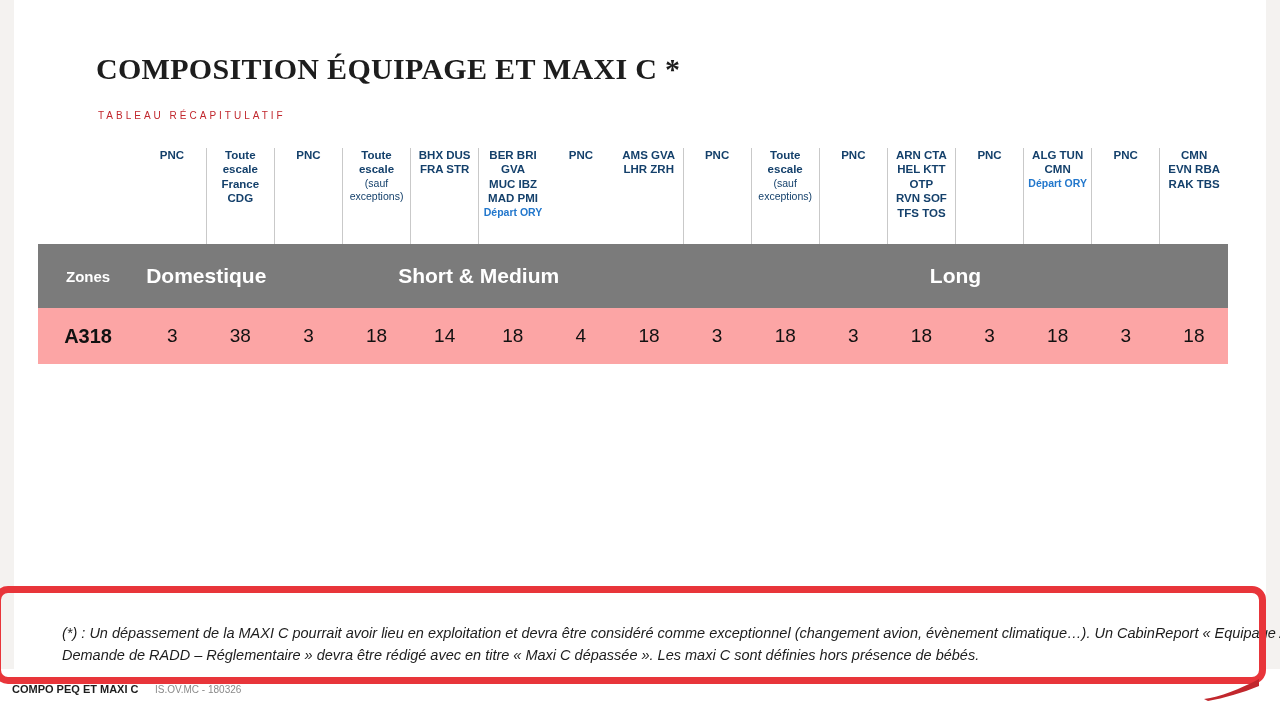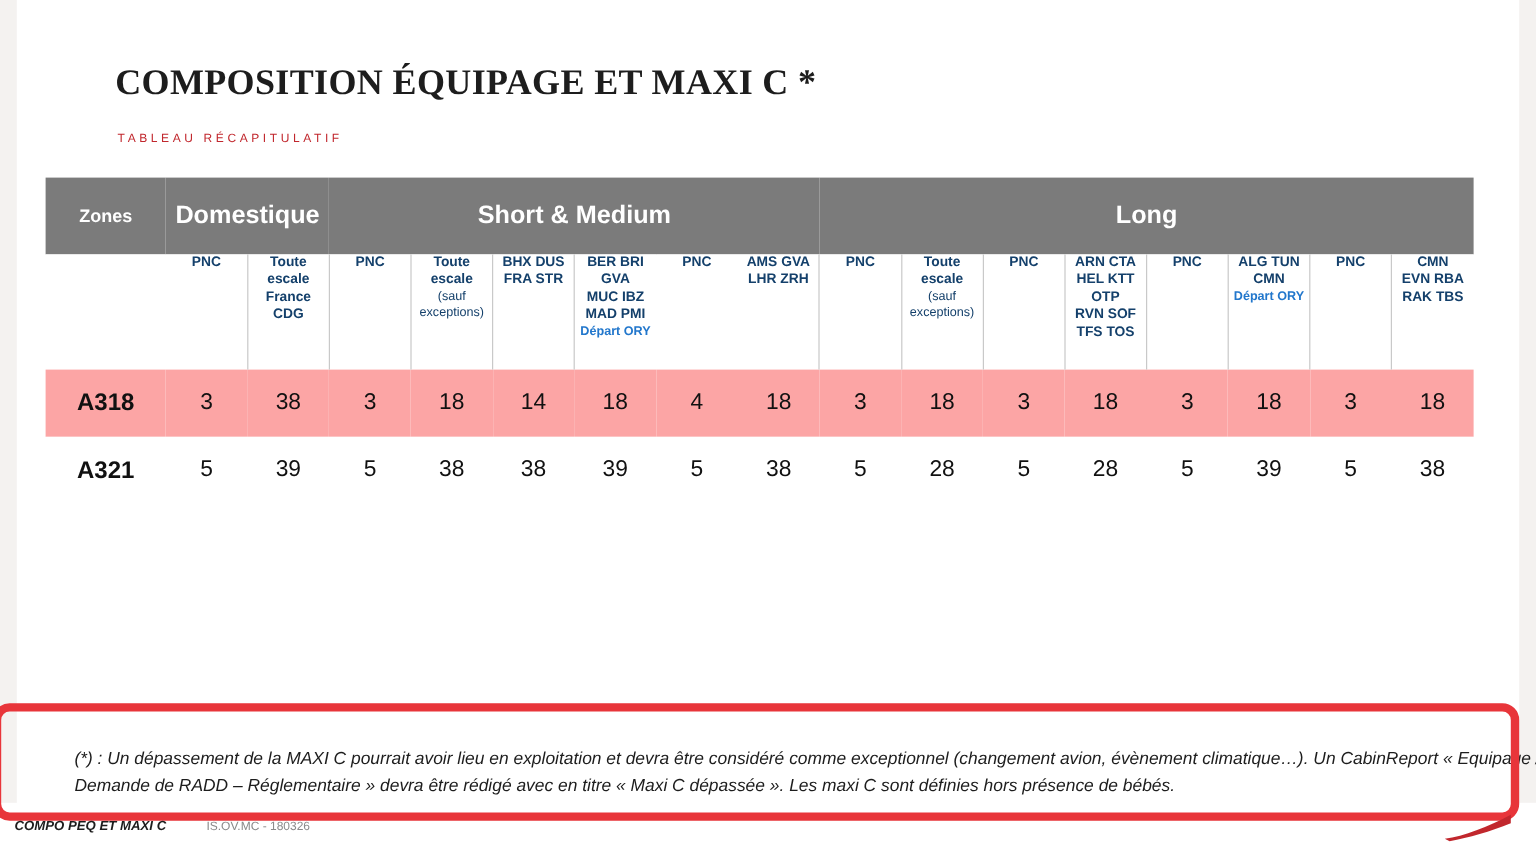--- a/index.html
+++ b/index.html
@@ -138,25 +138,24 @@
     text-align: left;
     margin-left: 48px;
   }
   .footer-left {
     position: absolute;
     left: 12px;
     bottom: 16px;
     font-size: 11px;
     font-weight: bold;
     color: #1d1d1d;
-    font-style: italic;
   }
   .footer-ref {
     position: absolute;
-    left: 172px;
+    left: 155px;
     bottom: 16px;
     font-size: 10px;
     color: #8a8a8a;
   }
   .footer-right {
     position: absolute;
     right: 120px;
     bottom: 16px;
     font-size: 12px;
     color: #3a3a3a;
@@ -200,99 +199,99 @@
       <col style="width:68px">
         <col style="width:68px">
         <col style="width:68px">
         <col style="width:68px">
         <col style="width:68px">
         <col style="width:68px">
         <col style="width:68px">
         <col style="width:68px">
     </colgroup>
     <thead>
+      <tr>
+        <th class="sub"></th>
+        <th class="sub">
+          <div>PNC</div>
+        </th>
+        <th class="sub sep">
+          <div>Toute</div>
+          <div>escale</div>
+          <div>France</div>
+          <div>CDG</div>
+        </th>
+        <th class="sub sep">
+          <div>PNC</div>
+        </th>
+        <th class="sub sep">
+          <div>Toute</div>
+          <div>escale</div>
+          <div class="small">(sauf</div>
+          <div class="small">exceptions)</div>
+        </th>
+        <th class="sub sep">
+          <div>BHX DUS</div>
+          <div>FRA STR</div>
+        </th>
+        <th class="sub sep">
+          <div>BER BRI</div>
+          <div>GVA</div>
+          <div>MUC IBZ</div>
+          <div>MAD PMI</div>
+          <div class="blue">Départ ORY</div>
+        </th>
+        <th class="sub">
+          <div>PNC</div>
+        </th>
+        <th class="sub">
+          <div>AMS GVA</div>
+          <div>LHR ZRH</div>
+        </th>
+        <th class="sub sep">
+          <div>PNC</div>
+        </th>
+        <th class="sub sep">
+          <div>Toute</div>
+          <div>escale</div>
+          <div class="small">(sauf</div>
+          <div class="small">exceptions)</div>
+        </th>
+        <th class="sub sep">
+          <div>PNC</div>
+        </th>
+        <th class="sub sep">
+          <div>ARN CTA</div>
+          <div>HEL KTT</div>
+          <div>OTP</div>
+          <div>RVN SOF</div>
+          <div>TFS TOS</div>
+        </th>
+        <th class="sub sep">
+          <div>PNC</div>
+        </th>
+        <th class="sub sep">
+          <div>ALG TUN</div>
+          <div>CMN</div>
+          <div class="blue">Départ ORY</div>
+        </th>
+        <th class="sub sep">
+          <div>PNC</div>
+        </th>
+        <th class="sub sep">
+          <div>CMN</div>
+          <div>EVN RBA</div>
+          <div>RAK TBS</div>
+        </th>
+      </tr>
       <tr>
         <th class="grp zones" colspan="1">Zones</th>
         <th class="grp" colspan="2">Domestique</th>
         <th class="grp" colspan="6">Short &amp; Medium</th>
         <th class="grp" colspan="8" style="border-right:none">Long</th>
-      </tr>
-      <tr>
-        <th class="sub"></th>
-        <th class="sub">
-          <div>PNC</div>
-        </th>
-        <th class="sub sep">
-          <div>Toute</div>
-          <div>escale</div>
-          <div>France</div>
-          <div>CDG</div>
-        </th>
-        <th class="sub sep">
-          <div>PNC</div>
-        </th>
-        <th class="sub sep">
-          <div>Toute</div>
-          <div>escale</div>
-          <div class="small">(sauf</div>
-          <div class="small">exceptions)</div>
-        </th>
-        <th class="sub sep">
-          <div>BHX DUS</div>
-          <div>FRA STR</div>
-        </th>
-        <th class="sub sep">
-          <div>BER BRI</div>
-          <div>GVA</div>
-          <div>MUC IBZ</div>
-          <div>MAD PMI</div>
-          <div class="blue">Départ ORY</div>
-        </th>
-        <th class="sub">
-          <div>PNC</div>
-        </th>
-        <th class="sub">
-          <div>AMS GVA</div>
-          <div>LHR ZRH</div>
-        </th>
-        <th class="sub sep">
-          <div>PNC</div>
-        </th>
-        <th class="sub sep">
-          <div>Toute</div>
-          <div>escale</div>
-          <div class="small">(sauf</div>
-          <div class="small">exceptions)</div>
-        </th>
-        <th class="sub sep">
-          <div>PNC</div>
-        </th>
-        <th class="sub sep">
-          <div>ARN CTA</div>
-          <div>HEL KTT</div>
-          <div>OTP</div>
-          <div>RVN SOF</div>
-          <div>TFS TOS</div>
-        </th>
-        <th class="sub sep">
-          <div>PNC</div>
-        </th>
-        <th class="sub sep">
-          <div>ALG TUN</div>
-          <div>CMN</div>
-          <div class="blue">Départ ORY</div>
-        </th>
-        <th class="sub sep">
-          <div>PNC</div>
-        </th>
-        <th class="sub sep">
-          <div>CMN</div>
-          <div>EVN RBA</div>
-          <div>RAK TBS</div>
-        </th>
       </tr>
     </thead>
     <tbody>
       <tr class="alt">
         <td class="rowlabel">A318</td>
         <td class="cell">3</td>
         <td class="cell vsep">38</td>
         <td class="cell vsep">3</td>
         <td class="cell vsep">18</td>
         <td class="cell vsep">14</td>
@@ -301,39 +300,20 @@
         <td class="cell">18</td>
         <td class="cell vsep">3</td>
         <td class="cell vsep">18</td>
         <td class="cell vsep">3</td>
         <td class="cell vsep">18</td>
         <td class="cell vsep">3</td>
         <td class="cell vsep">18</td>
         <td class="cell vsep">3</td>
         <td class="cell vsep">18</td>
       </tr>
-      <tr class="norm">
-        <td class="rowlabel">A321</td>
-        <td class="cell">5</td>
-        <td class="cell vsep">39</td>
-        <td class="cell vsep">5</td>
-        <td class="cell vsep">38</td>
-        <td class="cell vsep">38</td>
-        <td class="cell vsep">39</td>
-        <td class="cell">5</td>
-        <td class="cell">38</td>
-        <td class="cell vsep">5</td>
-        <td class="cell vsep">28</td>
-        <td class="cell vsep">5</td>
-        <td class="cell vsep">28</td>
-        <td class="cell vsep">5</td>
-        <td class="cell vsep">39</td>
-        <td class="cell vsep">5</td>
-        <td class="cell vsep">38</td>
-      </tr>
     </tbody>
   </table>
 
   <div class="bottom-band"></div>
 
   <div class="footnote">(*) : Un dépassement de la MAXI C pourrait avoir lieu en exploitation et devra être considéré comme exceptionnel (changement avion, évènement climatique…). Un CabinReport « Equipage / Demande de RADD – Réglementaire » devra être rédigé avec en titre « Maxi C dépassée ». Les maxi C sont définies hors présence de bébés.</div>
   <div class="red-box"></div>
 
   <div class="footer-left">COMPO PEQ ET MAXI C</div>
   <div class="footer-ref">IS.OV.MC - 180326</div>

